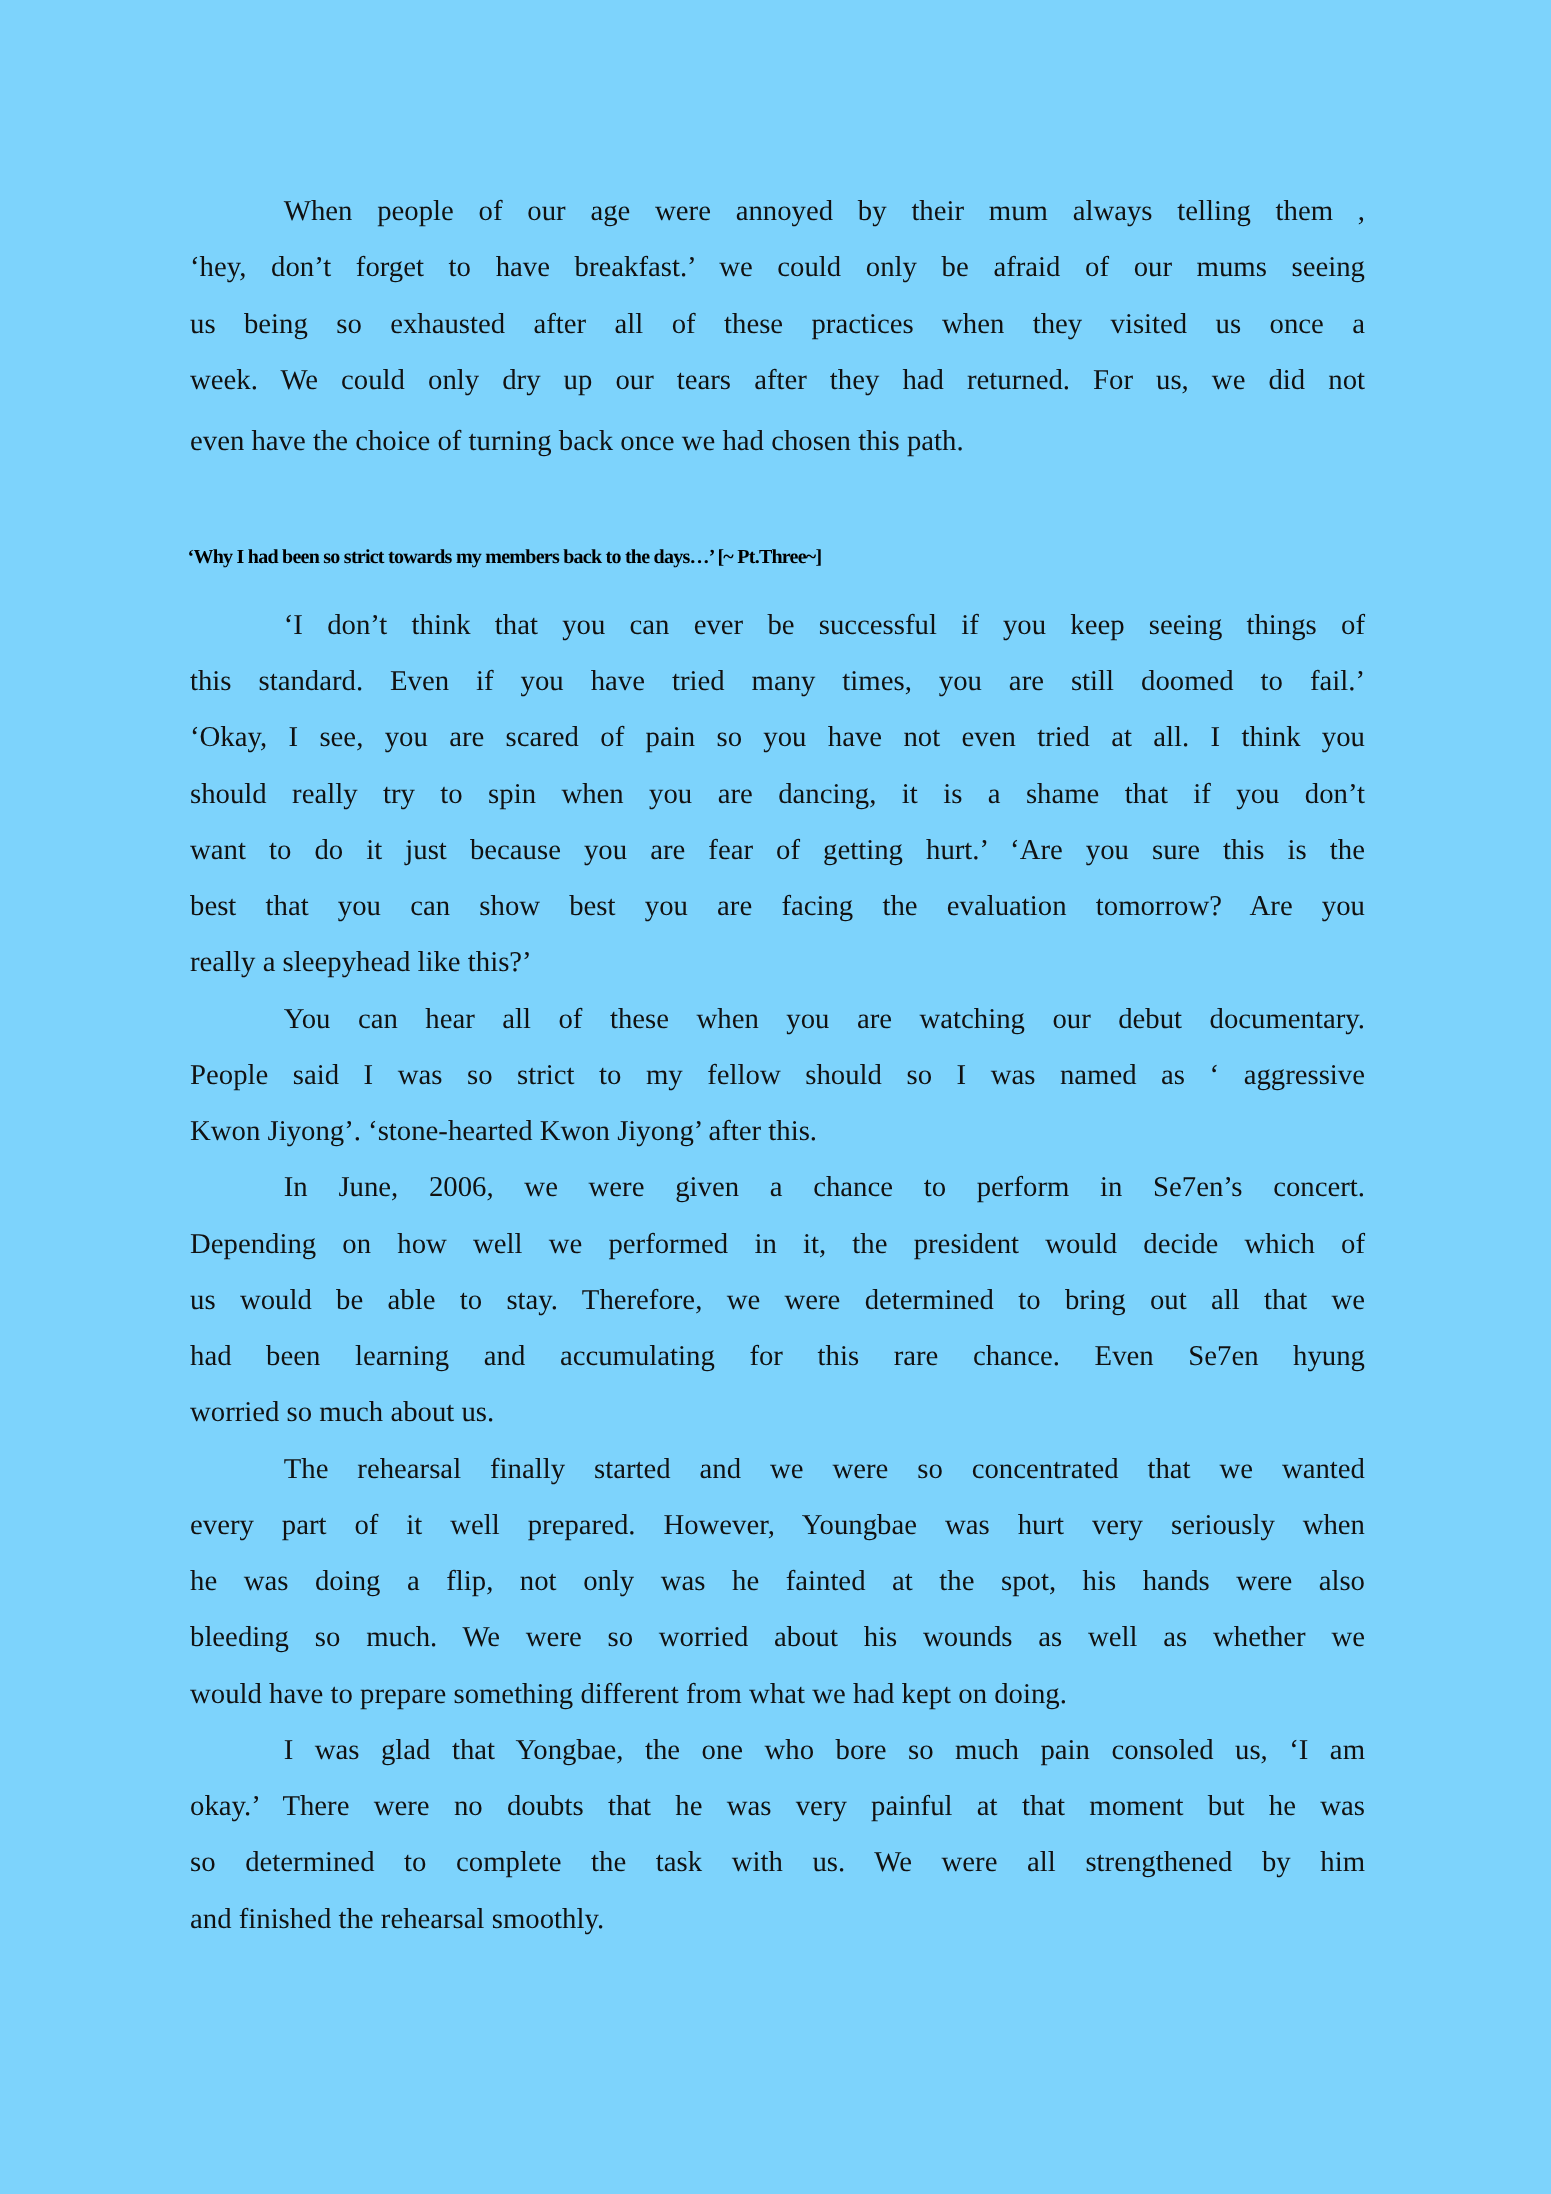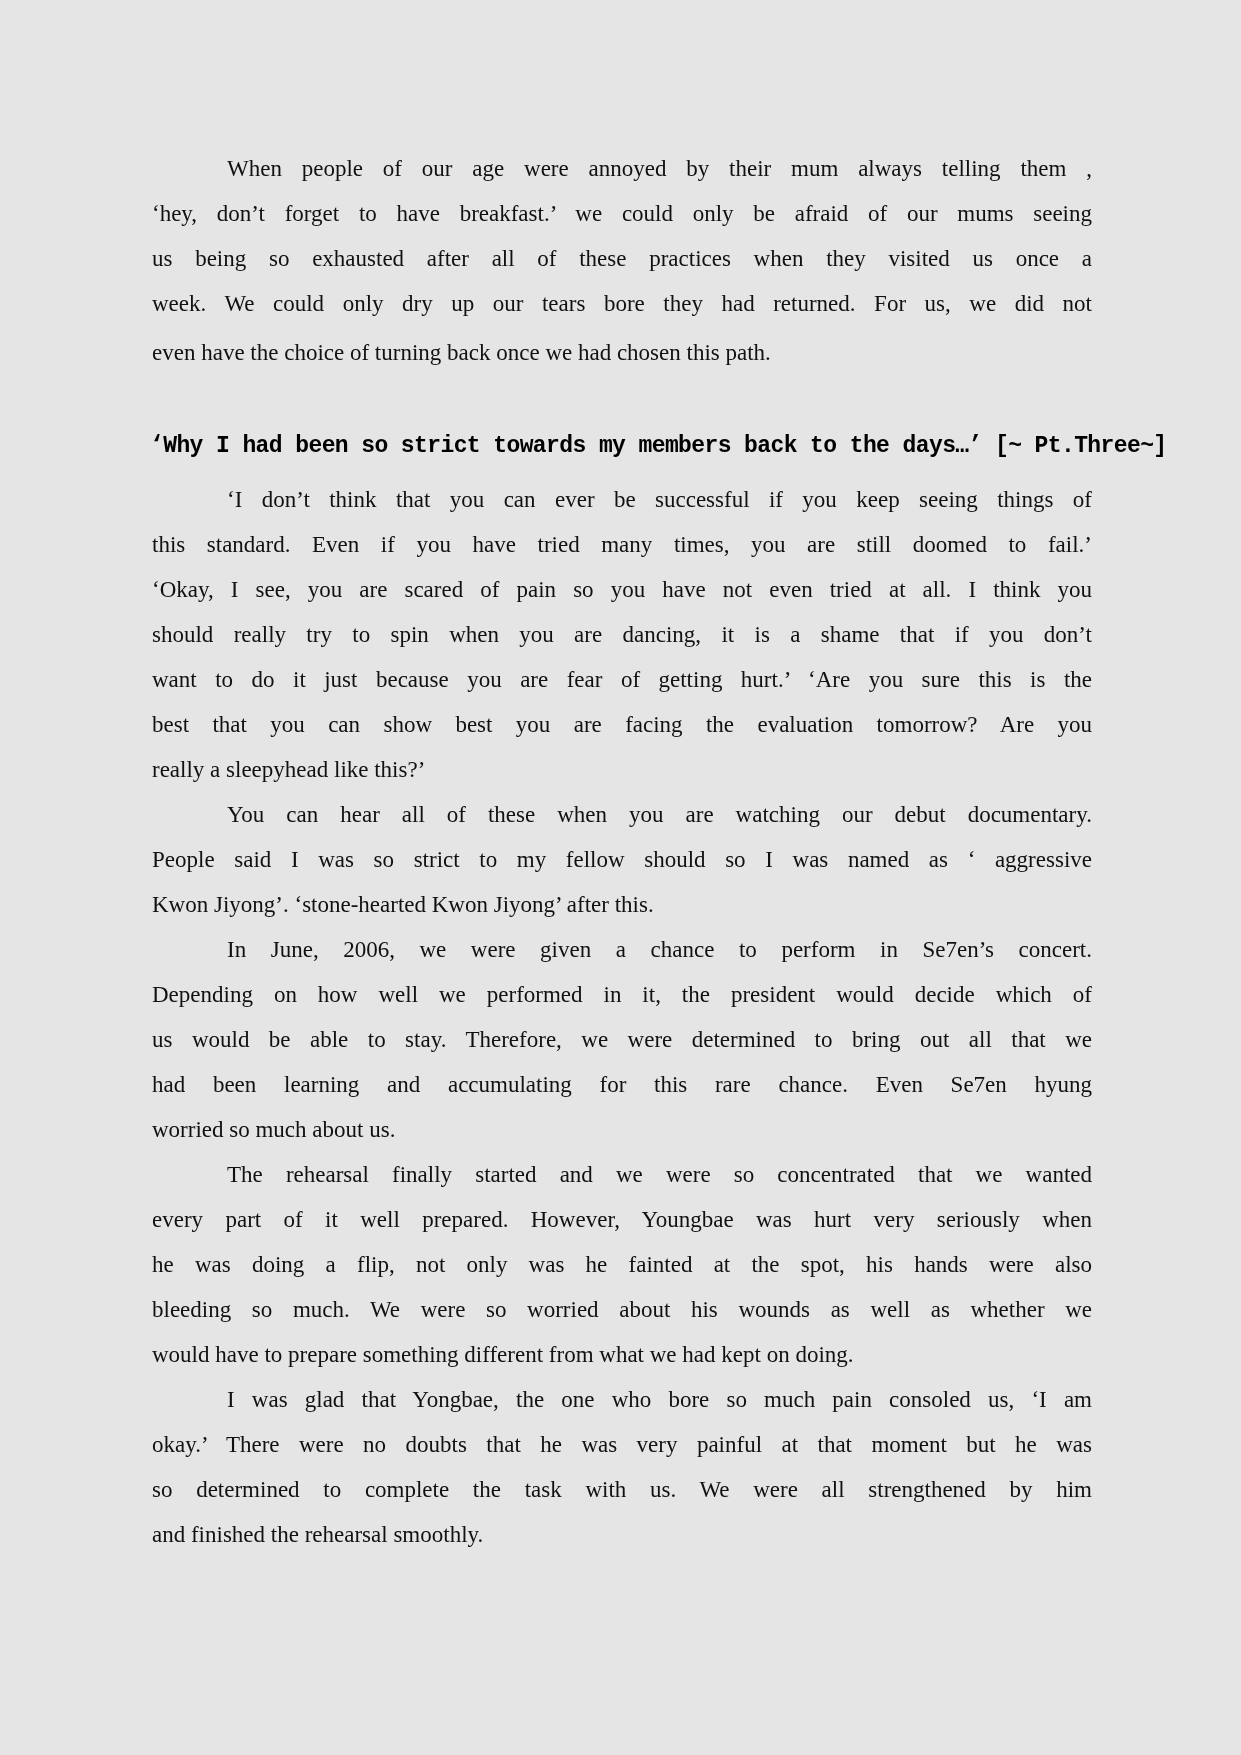--- a/index.html
+++ b/index.html
@@ -1,17 +1,17 @@
 <!DOCTYPE html>
 <html><head>
 <meta charset="utf-8">
 <style>
   html, body { margin: 0; padding: 0; background: #ffffff; }
   body { width: 1241px; height: 1755px; position: relative; overflow: hidden; }
-  .page { position: absolute; left: 0; top: 0; width: 1241px; height: 1755px; background: #e5e5e5; }
+  .page { position: absolute; left: 0; top: 0; width: 1241px; height: 1755px; background: #7dd3fc; }
   .line {
     position: absolute;
     left: 152px;
     width: 940px;
     height: 45px;
     font-family: "Liberation Serif", "DejaVu Serif", serif;
     font-size: 23px;
     line-height: 45px;
     color: #111111;
     white-space: nowrap;
@@ -20,23 +20,23 @@
   }
   .line.last { text-align-last: left; }
   .line.indent { left: 227px; width: 865px; }
   .it { }
   .heading {
     position: absolute;
     left: 150px;
     top: 428px;
     width: 960px;
     height: 36px;
-    font-family: Liberation Mono, monospace;
+    font-family: Liberation Serif, serif;
     font-weight: bold;
-    font-size: 23px;
+    font-size: 16px;
     line-height: 36px;
     color: #000000;
     letter-spacing: -0.6px;
     white-space: nowrap;
   }
 </style>
 </head>
 <body>
 
 <div class="page">
@@ -45,21 +45,21 @@
     <div class="line indent" style="top:146px">
       <span>When people of our age were annoyed by their mum always telling them ,</span>
     </div>
     <div class="line" style="top:191px">
       <span>‘hey, don’t forget to have breakfast.’ </span><span class="it">we could only be afraid of our mums seeing</span>
     </div>
     <div class="line it" style="top:236px">
       <span>us being so exhausted after all of these practices when they visited us once a</span>
     </div>
     <div class="line it" style="top:281px">
-      <span>week. We could only dry up our tears bore they had returned. For us, we did not</span>
+      <span>week. We could only dry up our tears after they had returned. For us, we did not</span>
     </div>
     <div class="line it last" style="top:330px">
       <span>even have the choice of turning back once we had chosen this path.</span>
     </div>
   </div>
 
   <div class="heading">‘Why I had been so strict towards my members back to the days…’ [~ Pt.Three~]</div>
 
   <div>
     <div class="line indent" style="top:477px">‘I don’t think that you can ever be successful if you keep seeing things of</div>

